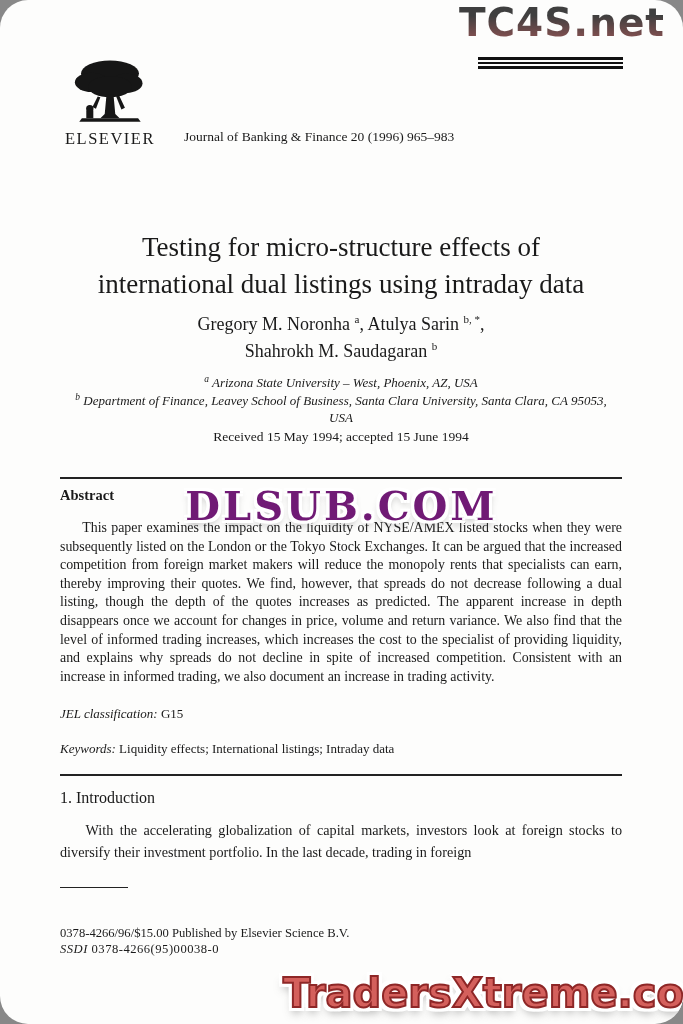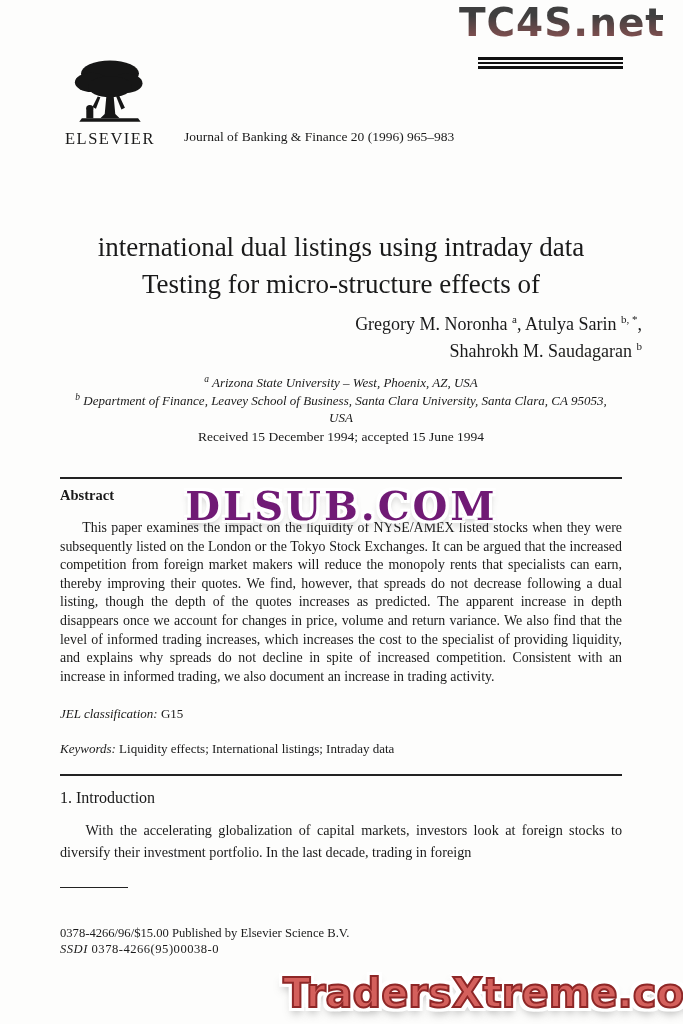--- a/index.html
+++ b/index.html
@@ -3,20 +3,21 @@
 <meta charset="utf-8">
 <style>
   html,body{margin:0;padding:0;background:#888;}
   .page{
     position:relative;
     width:683px;height:1024px;
     background:#fdfdfc;
     overflow:hidden;
     font-family:"Liberation Serif", serif;
     color:#1a1a1a;
+    border-radius:28px;
   }
   
   .wm-tc4s{
     position:absolute; top:0px; right:18px;
     font-family:"DejaVu Sans", sans-serif;
     font-weight:bold; font-size:39px; letter-spacing:1px;
     background:linear-gradient(#3f3f3f 35%, #8a5252 90%);
     -webkit-background-clip:text; background-clip:text;
     color:transparent;
     filter:blur(.4px);
@@ -66,21 +67,21 @@
   .jb-line1{font-size:22px; line-height:24px;}
   .jb-line2{font-size:19.5px; line-height:21px; font-weight:bold; letter-spacing:.5px;}
   .jb-line3{font-size:19.5px; line-height:21px; font-weight:bold; letter-spacing:.5px;}
   
   .art-title{
     position:absolute; top:229px; left:40px; width:602px;
     text-align:center; font-size:27px; line-height:37px;
   }
   .authors{
     position:absolute; top:311px; left:40px; width:602px;
-    text-align:right; font-size:18px; line-height:27px;
+    text-align:center; font-size:18px; line-height:27px;
   }
   .authors sup{font-size:11px; vertical-align:super; line-height:0;}
   .affils{
     position:absolute; top:374px; left:30px; width:622px;
     text-align:center; font-style:italic; font-size:13px; line-height:17.5px;
   }
   .affils sup{font-style:italic; font-size:9.5px; vertical-align:super; line-height:0;}
   .received{
     position:absolute; top:429px; left:40px; width:602px;
     text-align:center; font-size:13.5px;
@@ -153,36 +154,36 @@
   <div class="citation">Journal of Banking &amp; Finance 20 (1996) 965–983</div>
 
   <div class="journal-box">
     <div class="jb-rule-thick"></div>
     <div class="jb-rule-thin"></div>
     <div class="jb-rule-thin-b"></div>
     <div class="jb-rule-thick"></div>
   </div>
 
   <div class="art-title">
+    <div>Testing for micro-structure effects of</div>
     <div>international dual listings using intraday data</div>
-    <div>Testing for micro-structure effects of</div>
   </div>
 
   <div class="authors">
     <div><span>Gregory M. Noronha</span>&nbsp;<sup>a</sup><span>, </span><span>Atulya Sarin</span>&nbsp;<sup>b, *</sup><span>,</span></div>
     <div><span>Shahrokh M. Saudagaran</span>&nbsp;<sup>b</sup></div>
   </div>
 
   <div class="affils">
     <div><sup>a</sup><span> Arizona State University – West, Phoenix, AZ, USA</span></div>
     <div><sup>b</sup><span> Department of Finance, Leavey School of Business, Santa Clara University, Santa Clara, CA 95053,</span></div>
     <div><span>USA</span></div>
   </div>
 
-  <div class="received">Received 15 December 1994; accepted 15 June 1994</div>
+  <div class="received">Received 15 May 1994; accepted 15 June 1994</div>
 
   <div class="rule-top-abstract"></div>
   <div class="abstract-heading">Abstract</div>
   <div class="abstract-body">This paper examines the impact on the liquidity of NYSE/AMEX listed stocks when they were subsequently listed on the London or the Tokyo Stock Exchanges. It can be argued that the increased competition from foreign market makers will reduce the monopoly rents that specialists can earn, thereby improving their quotes. We find, however, that spreads do not decrease following a dual listing, though the depth of the quotes increases as predicted. The apparent increase in depth disappears once we account for changes in price, volume and return variance. We also find that the level of informed trading increases, which increases the cost to the specialist of providing liquidity, and explains why spreads do not decline in spite of increased competition. Consistent with an increase in informed trading, we also document an increase in trading activity.</div>
 
   <div class="jel-line"><span class="ital">JEL classification:</span><span> G15</span></div>
   <div class="keywords-line"><span class="ital">Keywords:</span><span> Liquidity effects; International listings; Intraday data</span></div>
   <div class="rule-below-keywords"></div>
 
   <div class="intro-heading">1. Introduction</div>

